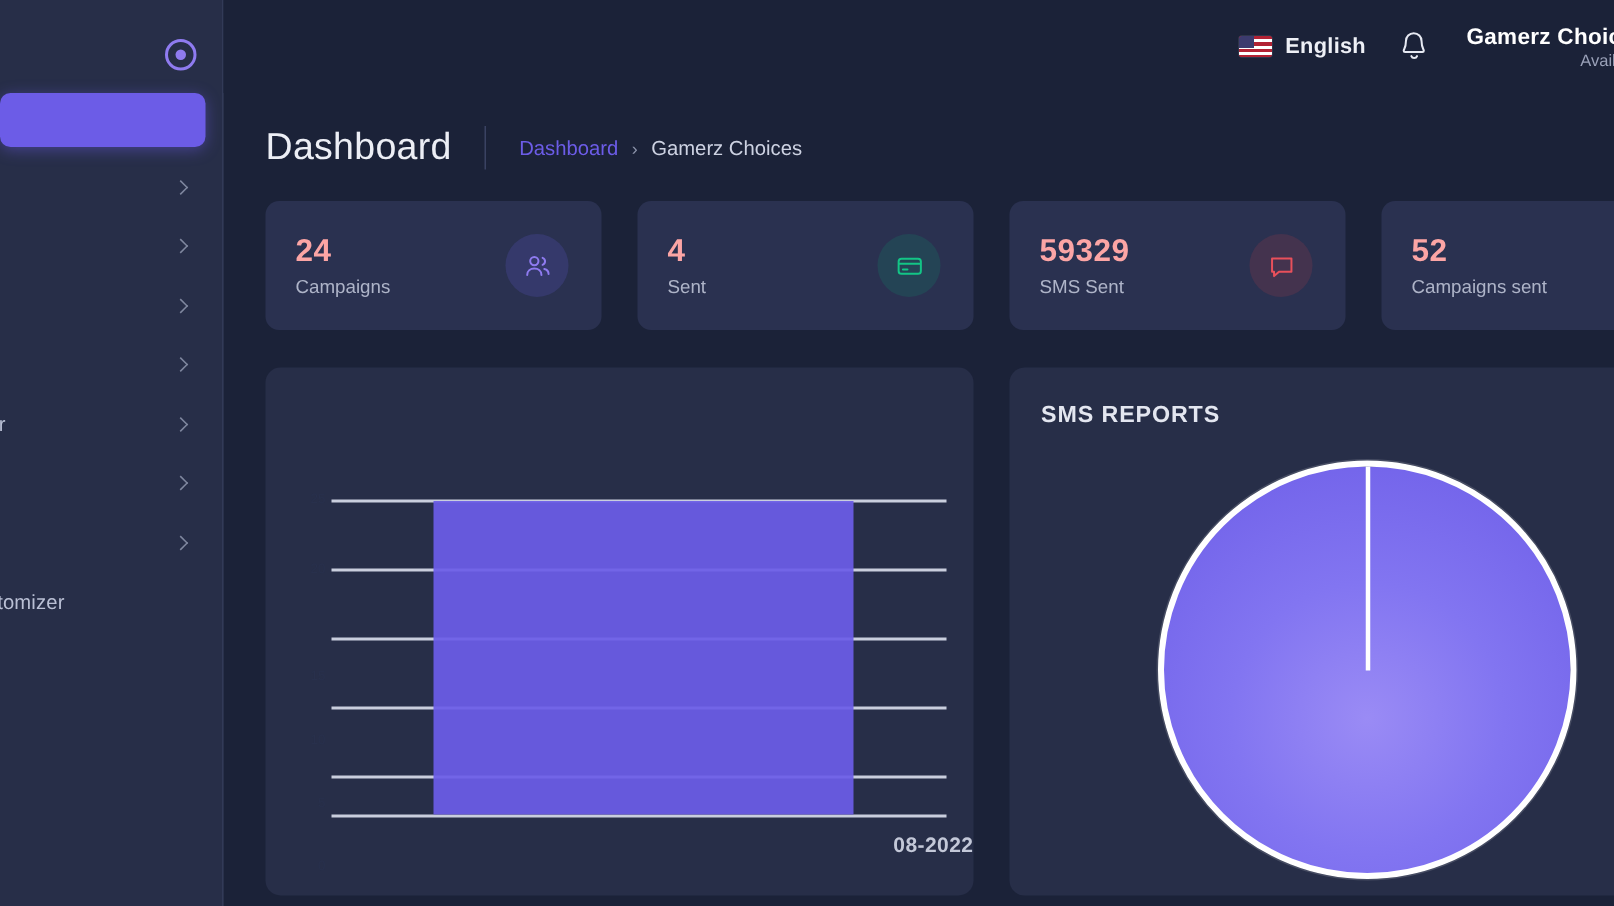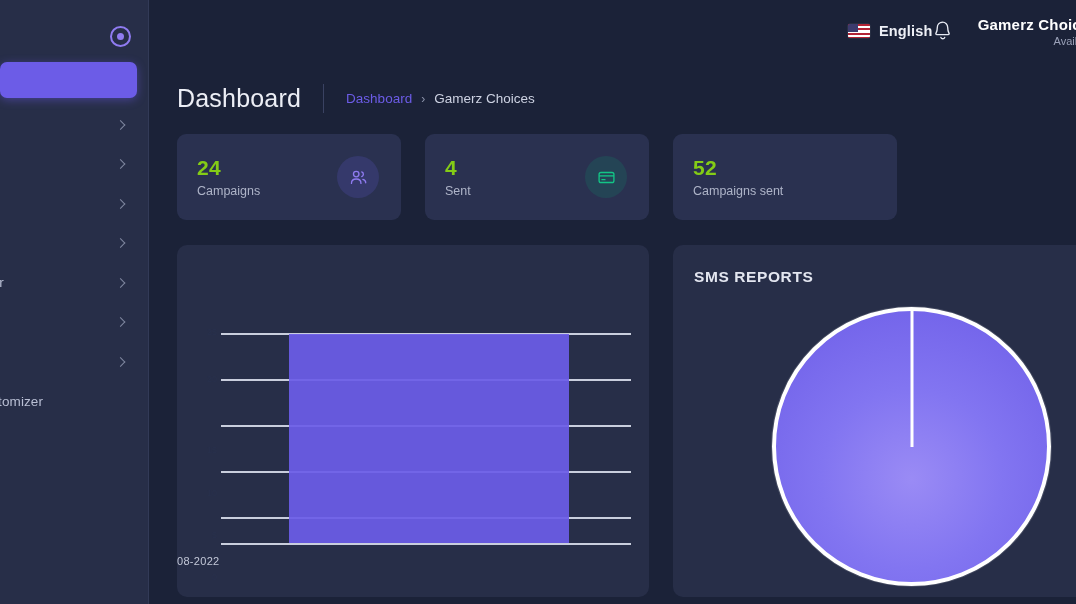--- a/index.html
+++ b/index.html
@@ -68,20 +68,21 @@
   
   .header {
     position:absolute; left:149px; top:0; width:927px; height:62px;
     background:#1b2238;
     display:flex; align-items:center; justify-content:flex-end;
     padding-right:0;
   }
   .hdr-right { display:flex; align-items:center; gap:0; }
   .lang {
     display:flex; align-items:center; gap:9px;
+    margin-right:22px;
   }
   .flag {
     width:22px; height:14px; border-radius:2px; overflow:hidden;
     position:relative; display:block; background:#b22234;
     box-shadow:0 0 0 .5px rgba(255,255,255,.12);
   }
   .flag .stripes {
     position:absolute; inset:0;
     background:repeating-linear-gradient(
       to bottom,
@@ -121,21 +122,21 @@
     position:absolute; left:177px; top:134px;
     display:flex; gap:24px;
   }
   .card {
     width:224px; height:86px;
     background:#2a3150;
     border-radius:9px;
     display:flex; align-items:center; justify-content:space-between;
     padding:0 22px 0 20px;
   }
-  .card-num { font-size:21px; font-weight:700; color:#84cc16; line-height:1.1; letter-spacing:.3px; }
+  .card-num { font-size:21px; font-weight:700; color:#fca5a5; line-height:1.1; letter-spacing:.3px; }
   .card-lbl { font-size:12.5px; color:#aeb4c8; margin-top:5px; }
   .card-icon {
     width:42px; height:42px; border-radius:50%;
     display:flex; align-items:center; justify-content:center;
     flex:0 0 auto;
   }
   .ic-purple { background:rgba(108,92,231,.18); }
   .ic-green  { background:rgba(0,184,118,.14); }
   .ic-red    { background:rgba(224,62,74,.14); }
 
@@ -161,22 +162,22 @@
   .gridline {
     position:absolute; left:44px; width:410px; height:1.5px;
     background:#c9cedd;
   }
   .bar {
     position:absolute;
     background:#6c5ce7;
     opacity:.93;
   }
   .xlabel {
-    position:absolute; width:100%; text-align:left;
-    font-size:11px; color:#c3c8d8; letter-spacing:.3px;
+    position:absolute; width:100%; text-align:right;
+    font-size:14px; color:#c3c8d8; letter-spacing:.3px;font-weight:bold;
   }
 
   
   .pie-wrap {
     position:absolute; left:0; top:0; width:472px; height:352px;
   }
   .pie {
     position:absolute; left:99px; top:62px;
     width:279px; height:279px; border-radius:50%;
     background:radial-gradient(circle at 50% 62%, #9a8bf5 0%, #8275f1 42%, #6c5ce7 100%);
@@ -310,20 +311,31 @@
       </div>
       <span class="card-icon ic-green">
         <svg width="19" height="19" viewBox="0 0 20 20" fill="none">
           <rect x="2.2" y="4.7" width="15.6" height="10.6" rx="2" stroke="#13c586" stroke-width="1.4"></rect>
           <path d="M2.2 8.3h15.6" stroke="#13c586" stroke-width="1.4"></path>
           <path d="M5.2 12.3h3.2" stroke="#13c586" stroke-width="1.4" stroke-linecap="round"></path>
         </svg>
       </span>
     </div>
 
+    <div class="card">
+      <div>
+        <div class="card-num">59329</div>
+        <div class="card-lbl">SMS Sent</div>
+      </div>
+      <span class="card-icon ic-red">
+        <svg width="19" height="19" viewBox="0 0 20 20" fill="none">
+          <path d="M3.2 4.6h13.6v9.2H8.1l-3.5 3.1v-3.1H3.2z" stroke="#e8505b" stroke-width="1.4" stroke-linejoin="round"></path>
+        </svg>
+      </span>
+    </div>
 
     <div class="card">
       <div>
         <div class="card-num">52</div>
         <div class="card-lbl">Campaigns sent</div>
       </div>
 
     </div>
 
   </div>

